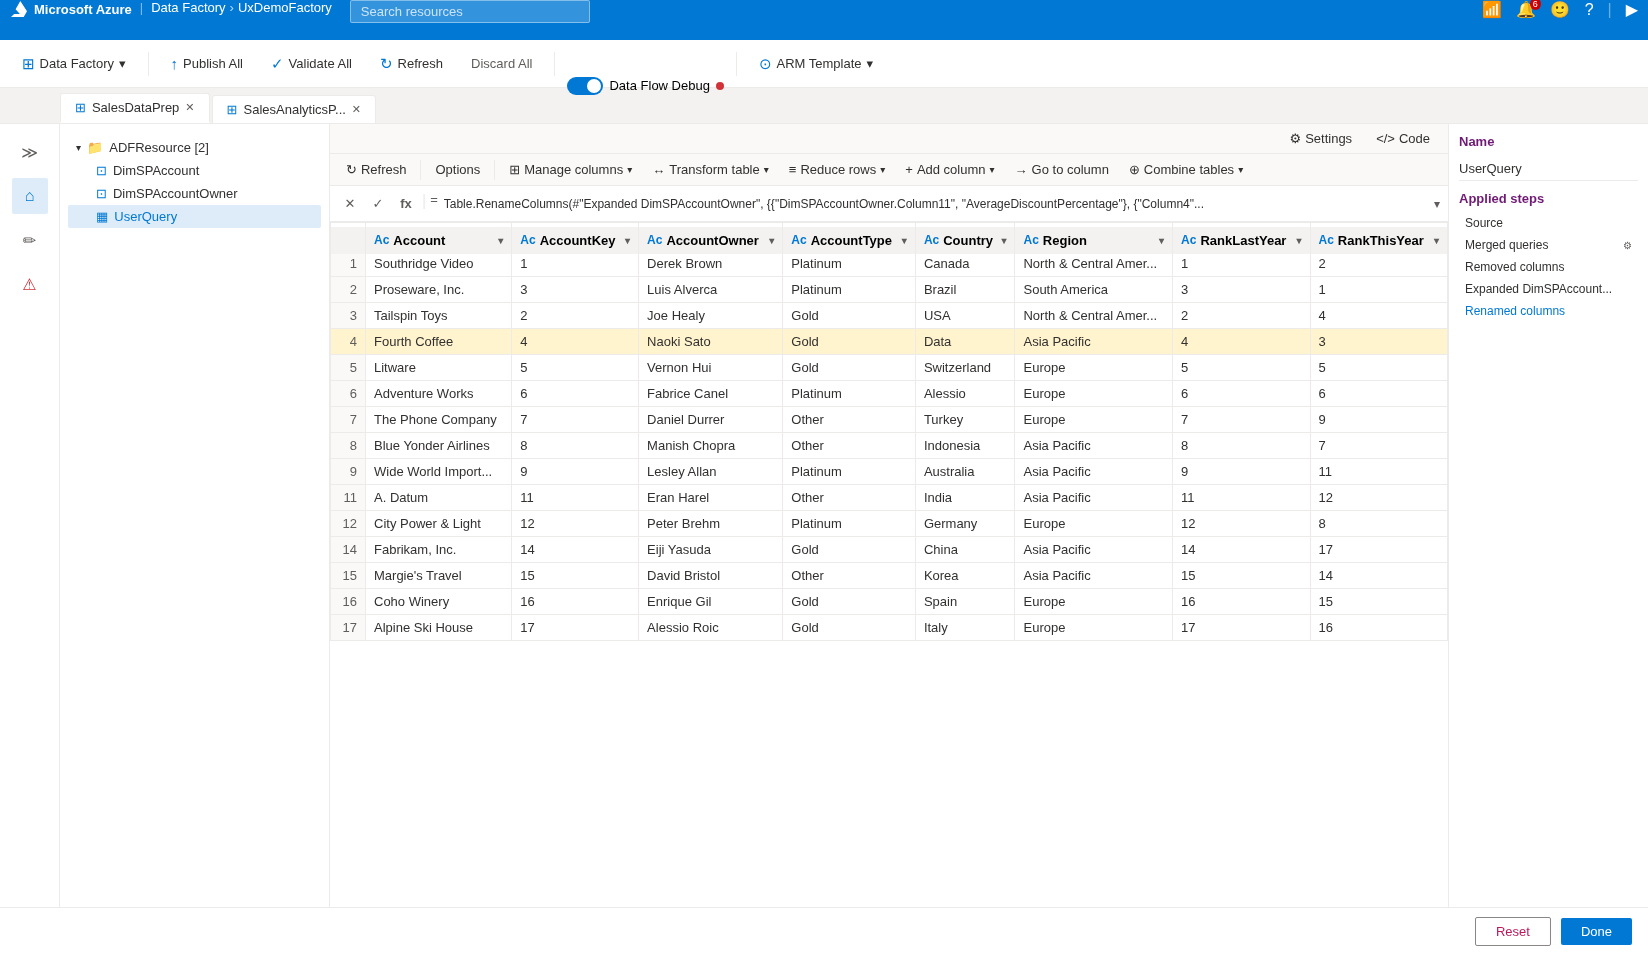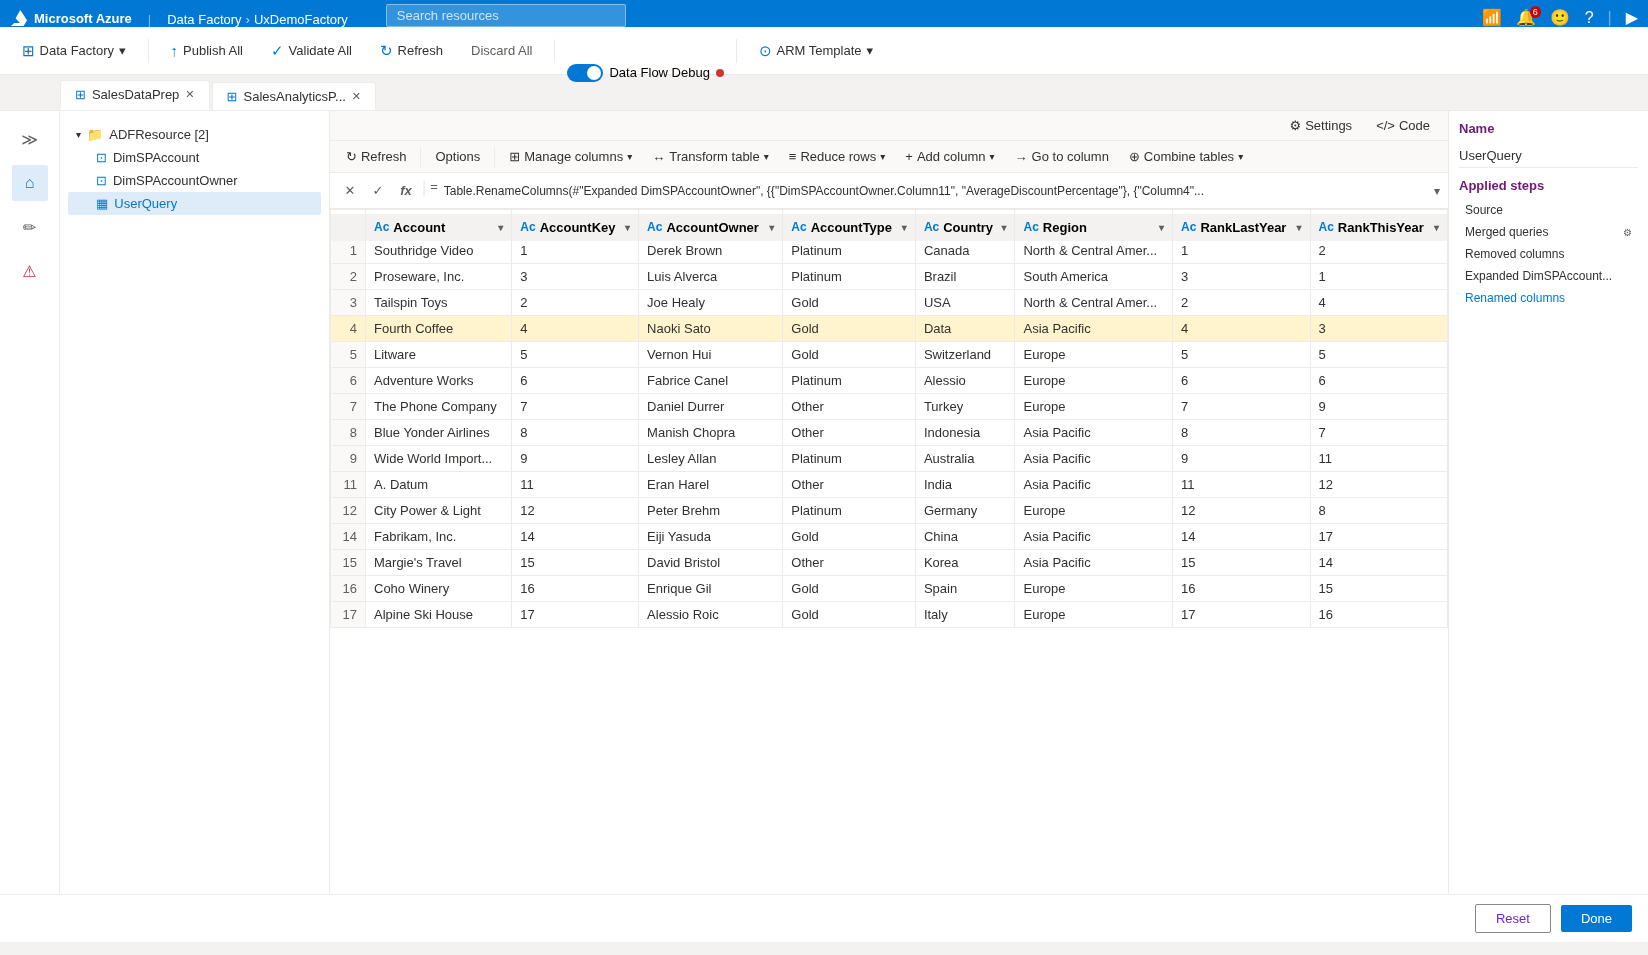--- a/index.html
+++ b/index.html
@@ -1,25 +1,25 @@
 <!DOCTYPE html>
 <html><head>
   <meta charset="utf-8">
   <style>
     * { box-sizing: border-box; margin: 0; padding: 0; }
     body { font-family: 'Segoe UI', sans-serif; font-size: 13px; background: #f3f2f1; overflow: hidden; height: 955px; width: 1648px; }
 
     
     .top-nav {
       background: #0078d4;
-      height: 27px;
-      display: flex;
-      align-items: flex-end;
+      height: 40px;
+      display: flex;
+      align-items: flex-start;
       padding: 0 10px;
-      gap: 16px;
+      gap: 8px;
       color: white;
     }
     .top-nav .azure-logo {
       font-size: 13px;
       font-weight: 600;
       color: white;
       display: flex;
       align-items: center;
       gap: 6px;
     }
@@ -32,21 +32,21 @@
     }
     .top-nav .breadcrumb .sep { opacity: 0.7; }
     .top-nav .search-bar {
       background: rgba(255,255,255,0.2);
       border: 1px solid rgba(255,255,255,0.4);
       border-radius: 2px;
       color: #000000;
       padding: 3px 10px;
       width: 240px;
       font-size: 13px;
-      margin-left: 22px;
+      margin-left: 10px;
     }
     .top-nav .search-bar::placeholder { color: rgba(255,255,255,0.75); }
     .top-nav .nav-icons {
       margin-left: auto;
       display: flex;
       align-items: center;
       gap: 14px;
       color: white;
       font-size: 16px;
     }
@@ -355,21 +355,21 @@
       padding: 0 16px;
       gap: 10px;
     }
     .btn-reset {
       padding: 6px 20px;
       border: 1px solid #8a8886;
       background: #fff;
       border-radius: 2px;
       cursor: pointer;
       font-size: 13px;
-      color: #6d28d9;
+      color: #be185d;
     }
     .btn-done {
       padding: 6px 20px;
       border: none;
       background: #0078d4;
       color: white;
       border-radius: 2px;
       cursor: pointer;
       font-size: 13px;
     }
@@ -539,21 +539,21 @@
           <span>⊕</span>
           <span>Combine tables</span>
           <span class="chevron">▾</span>
         </button>
       </div>
 
       <div class="formula-bar">
         <div class="formula-icons">
           <button class="formula-icon-btn">✕</button>
           <button class="formula-icon-btn">✓</button>
-          <button class="formula-icon-btn" style="font-style:italic;font-weight:bold">fx</button>
+          <button class="formula-icon-btn" style="font-weight:bold">fx</button>
           <span style="color:#edebe9;font-size:16px">|</span>
           <span style="color:#605e5c">=</span>
         </div>
         <span class="formula-text">Table.RenameColumns(#"Expanded DimSPAccountOwner", {{"DimSPAccountOwner.Column11", "AverageDiscountPercentage"}, {"Column4"...</span>
         <span class="formula-expand">▾</span>
       </div>
 
       <div class="table-container">
         <table>
           <thead>

